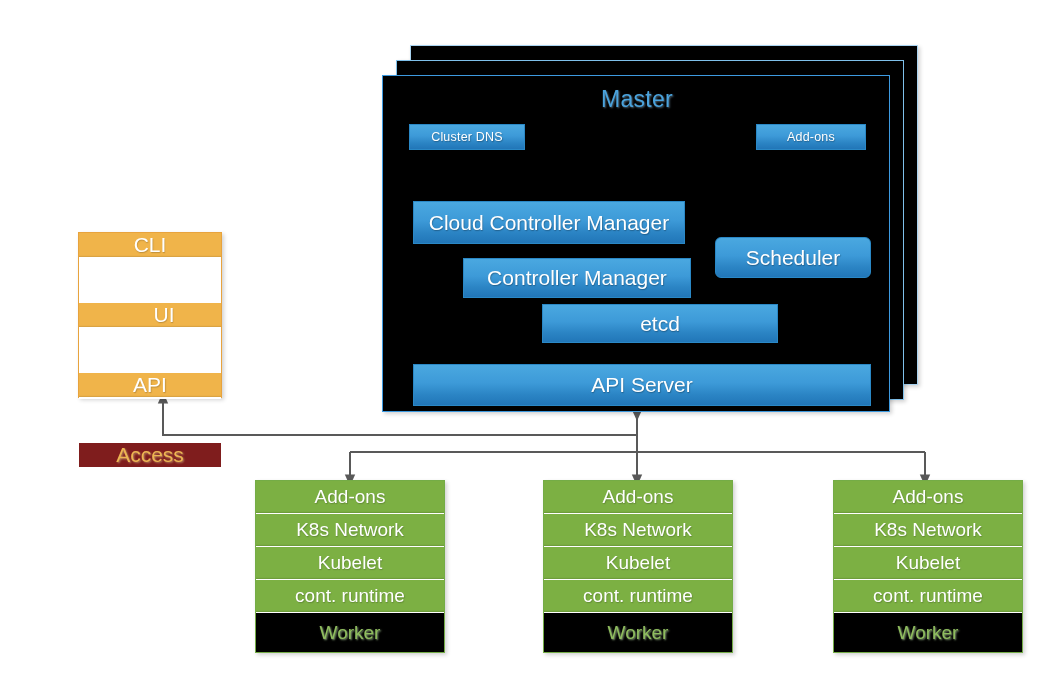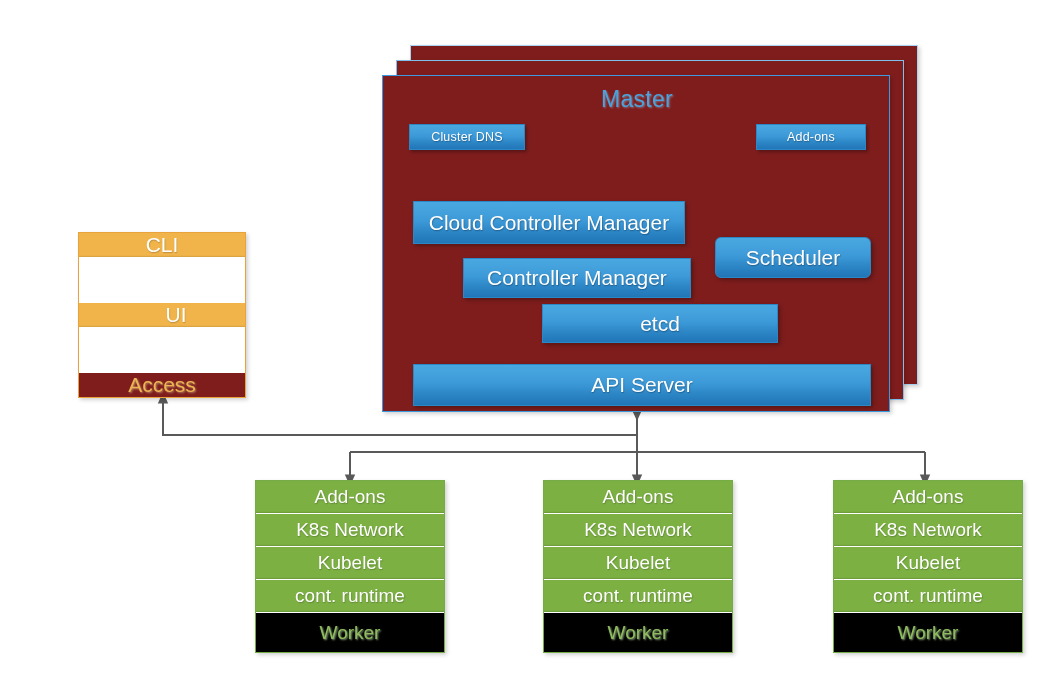--- a/index.html
+++ b/index.html
@@ -16,21 +16,21 @@
     width: 1040px;
     height: 690px;
     background: #ffffff;
     overflow: hidden;
   }
   .abs { position: absolute; box-sizing: border-box; }
 
   
   .master-frame {
     border: 1.4px solid #3d9ae0;
-    background: #7f1d1d;
+    background: #000000;
     box-shadow: 2px 2px 4px rgba(0,0,0,0.18);
     padding-left: 20px;
   }
   .master-frame.back   { border-color: #a9d3f0; }
   .master-frame.middle { border-color: #7fc0ea; }
 
   .master-title {
     color: #4aa3dd;
     font-size: 23px;
     text-align: center;
@@ -196,27 +196,30 @@
 
     <div class="abs blue-box" style="left:332px; top:161px; width:156px; height:41px;border-radius:6px;">
       <span>Scheduler</span>
     </div>
 
     <div class="abs blue-box" style="left:30px; top:288px; width:458px; height:42px;">
       <span>API Server</span>
     </div>
   </div>
 
-  <div class="abs access-wrap" style="left:78px; top:232px; width:168px; height:166px;gap:44px;">
+  <div class="abs access-wrap" style="left:78px; top:232px; width:144px; height:166px;gap:44px;">
     <div class="access-row" style="height:37px;">
       <span>CLI</span>
     </div>
     <div class="access-row" style="height:37px;padding-left:28px;">
       <span>UI</span>
     </div>
+    <div class="access-row" style="height:37px;">
+      <span>API</span>
+    </div>
     <div class="access-label">Access</div>
   </div>
 
   <div class="abs worker-wrap" style="left:255px; top:480px; width:190px; height:173px;">
     <div class="worker-row" style="height:32px;">
       <span>Add-ons</span>
     </div>
     <div class="worker-row" style="height:32px;">
       <span>K8s Network</span>
     </div>

